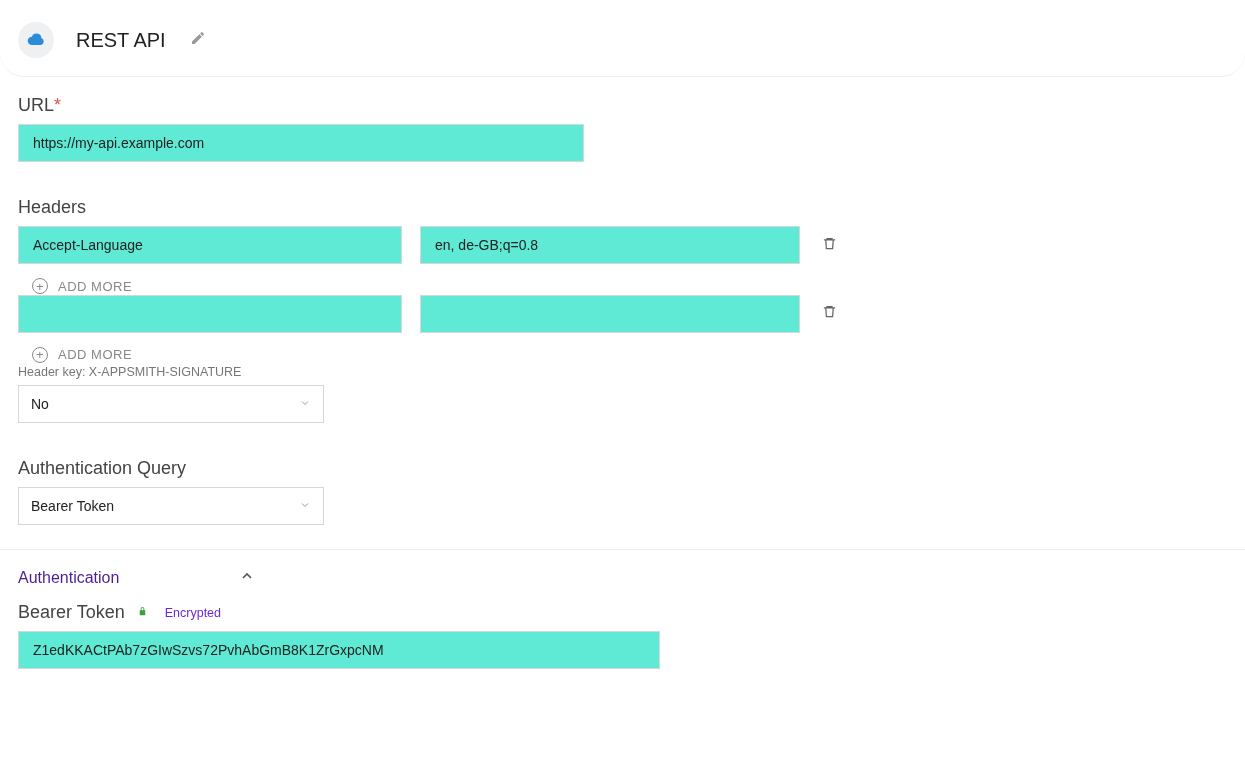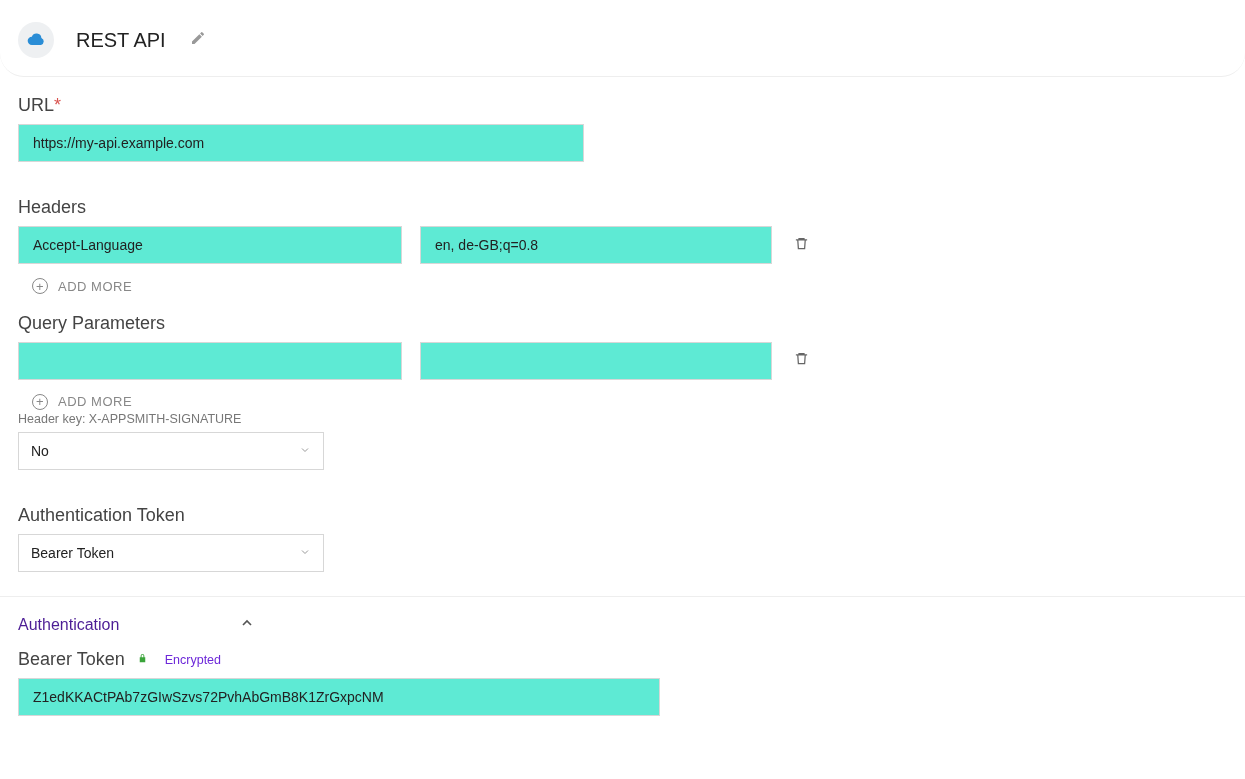--- a/index.html
+++ b/index.html
@@ -12,21 +12,21 @@
   .form { padding: 18px; }
   .label { font-size: 18px; color: #444; margin-bottom: 8px; }
   .req { color: #d9534f; }
   .sublabel { font-size: 12.5px; color: #777; margin-bottom: 6px; margin-top: 2px;}
   .text-input { height: 38px; border: 1px solid #d7d7d7; padding: 0 14px; font-size: 14px; color: #222; outline: none; background: #5eead4; }
   .text-input::placeholder { color: #999; }
   .row-url .text-input { width: 566px; }
   .kv { display: flex; align-items: center; gap: 18px; margin-bottom: 0;}
   .kv .text-input { flex: none; }
   .kv .k { width: 384px; }
-  .kv .v { width: 352px; }
+  .kv .v { width: 380px; }
   .trash { color: #666; cursor: pointer; padding: 4px; }
   .addmore { display: inline-flex; align-items: center; gap: 10px; color: #888; font-size: 13px; letter-spacing: 0.5px; cursor: pointer; margin: 14px 0 0 14px;}
   .addmore .plus { width: 16px; height: 16px; border: 1.6px solid #888; border-radius: 50%; display: inline-flex; align-items: center; justify-content: center; font-size: 13px; line-height: 1; }
   .select { width: 306px; height: 38px; border: 1px solid #d7d7d7; display: flex; align-items: center; justify-content: space-between; padding: 0 12px; font-size: 14px; color: #222; cursor: pointer; }
   .select .chev { color: #999; }
   .section-break { border-top: 1px solid #eee; margin: 24px -18px 0 -18px; padding: 0 18px; }
   .auth-head { display: flex; align-items: center; gap: 120px; margin-top: 18px; margin-bottom: 14px;}
   .auth-title { color: #4c1d95; font-size: 16px; }
   .chev-up { color: #555; cursor: pointer; }
   .token-label-row { display: flex; align-items: center; gap: 12px; margin-bottom: 8px;}
@@ -70,21 +70,20 @@
             <path d="M3 6h18M8 6V4h8v2M6 6l1 14h10l1-14"></path>
           </svg>
       </span>
     </div>
     <div class="addmore">
       <span class="plus">+</span>
       <span>ADD MORE</span>
     </div>
 
     
-    <div class="label mt18">Query Parameters</div>
     <div class="kv">
       <input class="text-input k" value="" style="">
       <input class="text-input v" value="" style="">
       <span class="trash">
         <svg width="15" height="15" viewBox="0 0 24 24" fill="none" stroke="#666" stroke-width="2">
             <path d="M3 6h18M8 6V4h8v2M6 6l1 14h10l1-14"></path>
           </svg>
       </span>
     </div>
     <div class="addmore">
@@ -95,21 +94,21 @@
     
     <div class="sublabel">Header key: X-APPSMITH-SIGNATURE</div>
     <div class="select">
       <span>No</span>
       <span class="chev"><svg width="12" height="12" viewBox="0 0 24 24" fill="none" stroke="#999" stroke-width="2">
             <path d="M6 9l6 6 6-6"></path>
           </svg></span>
     </div>
 
     
-    <div class="label mt20">Authentication Token</div>
+    <div class="label mt20">Authentication Query</div>
     <div class="select">
       <span>Bearer Token</span>
       <span class="chev"><svg width="12" height="12" viewBox="0 0 24 24" fill="none" stroke="#999" stroke-width="2">
             <path d="M6 9l6 6 6-6"></path>
           </svg></span>
     </div>
 
     
     <div class="section-break">
       <div class="auth-head">

